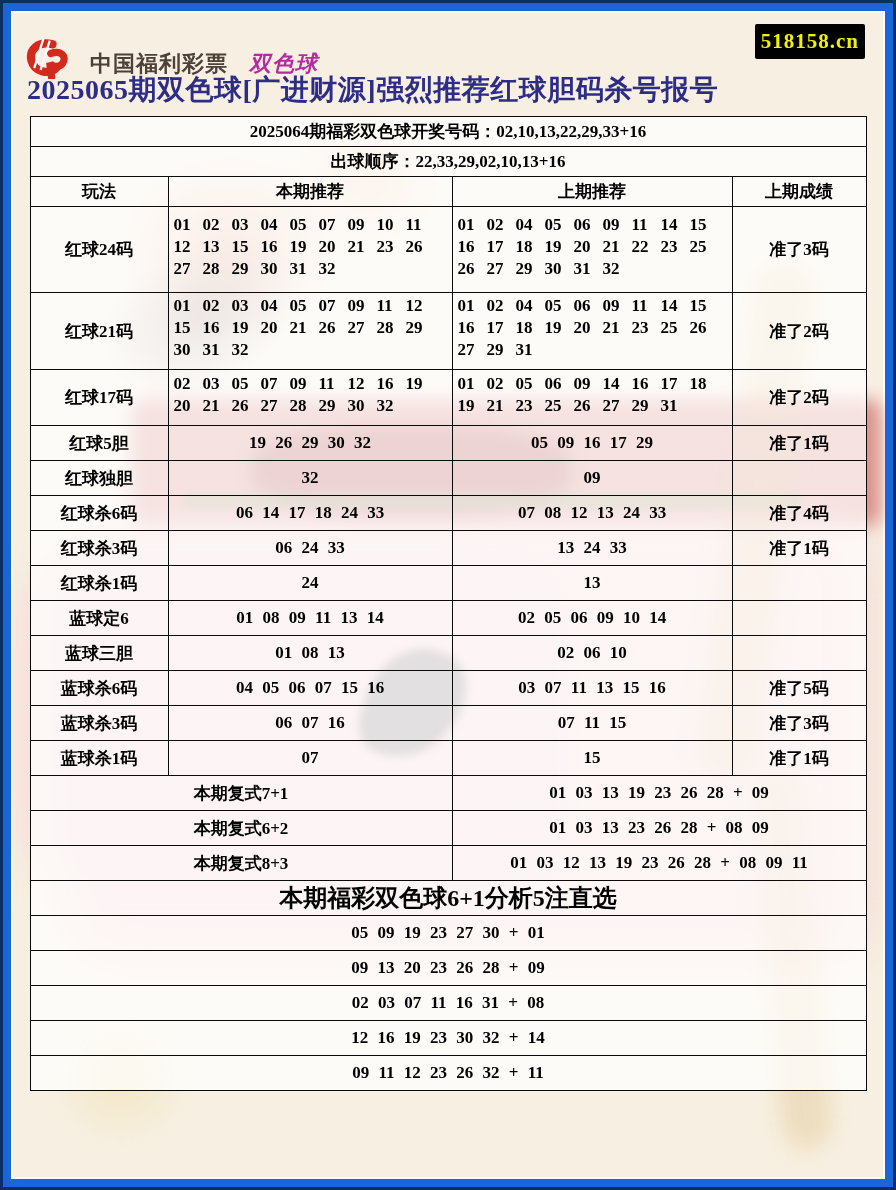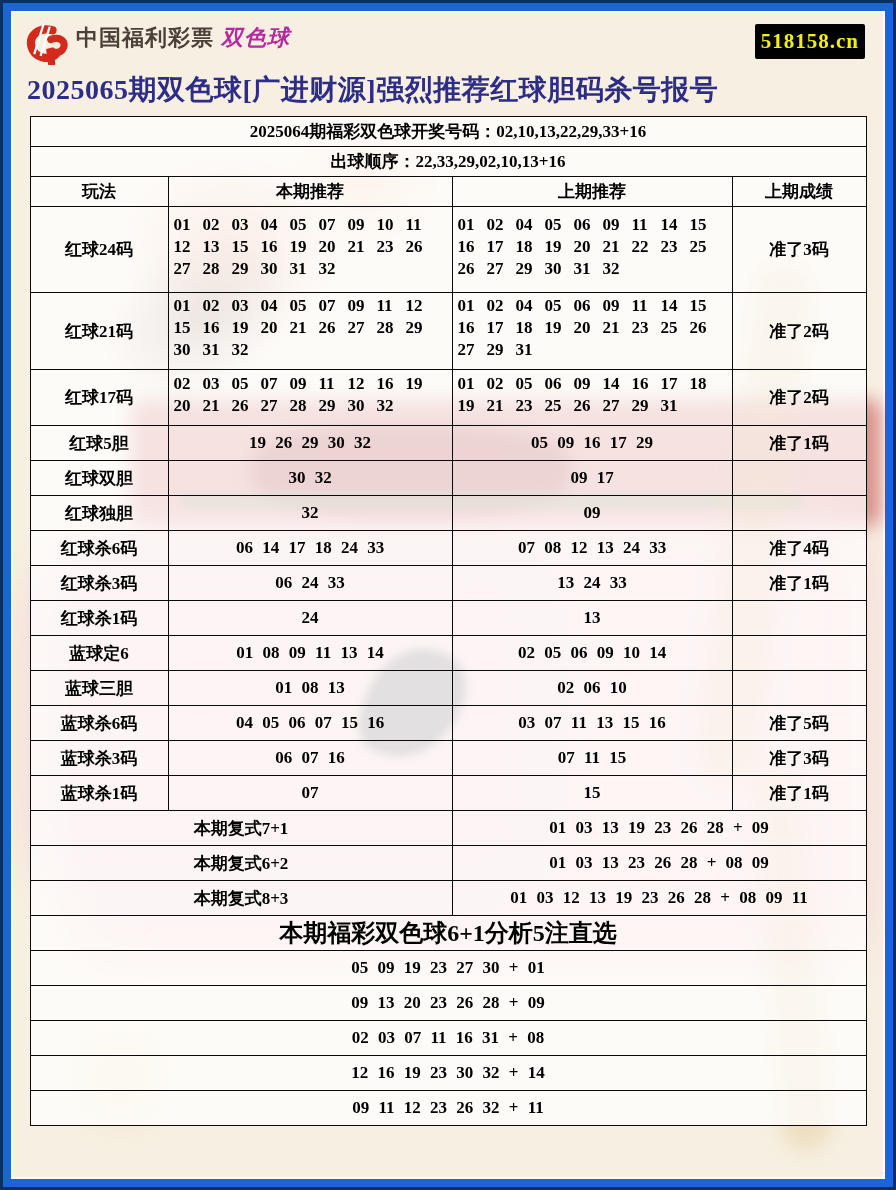--- a/index.html
+++ b/index.html
@@ -28,21 +28,21 @@
   .b-green{left:170px;top:482px;width:620px;height:16px;background:rgba(118,150,90,.55);filter:blur(3px);border-radius:8px}
   .b-pink1{left:50px;top:505px;width:810px;height:450px;background:rgba(243,195,205,.5);border-radius:60px;filter:blur(22px)}
   .b-pink2{left:0;top:555px;width:520px;height:310px;background:rgba(246,206,216,.4);border-radius:60px;filter:blur(20px)}
   .b-bird{left:355px;top:635px;width:95px;height:115px;background:rgba(70,70,76,.55);border-radius:62% 38% 70% 30%;transform:rotate(18deg);filter:blur(4px)}
   .b-rbranch1{left:715px;top:250px;width:60px;height:520px;background:rgba(210,170,100,.32);transform:rotate(7deg);border-radius:40px;filter:blur(11px)}
   .b-rbranch2{left:755px;top:750px;width:52px;height:390px;background:rgba(215,180,110,.3);transform:rotate(-5deg);border-radius:40px;filter:blur(11px)}
   .b-yellow{left:15px;top:970px;width:190px;height:190px;background:radial-gradient(closest-side,rgba(235,215,150,.4),rgba(235,215,150,0) 75%)}
   
   .content{position:relative;z-index:1;padding:6px 14px 0}
   .topbar{display:flex;justify-content:space-between;align-items:flex-start;height:52px}
-  .logo{display:flex;align-items:flex-start;gap:7px;margin-top:6px}
+  .logo{display:flex;align-items:flex-end;gap:21px;margin-top:20px}
   .logo svg{width:44px;height:42px}
   .logo-text{font-family:"Liberation Sans","DejaVu Sans",sans-serif;font-size:22px;font-weight:bold;color:#4c4038;letter-spacing:1px}
   .logo-brand{font-family:"Liberation Sans","DejaVu Sans",sans-serif;font-size:22px;font-weight:bold;font-style:italic;color:var(--brand-pink);letter-spacing:1px}
   .badge{margin:7px 6px 0 0;background:var(--badge-bg);color:var(--badge-text);font-size:21px;font-weight:bold;padding:5px 6px;letter-spacing:1px;border-radius:2px}
   .title{font-size:28px;font-weight:bold;color:var(--title-color);white-space:nowrap;letter-spacing:.5px;margin:2px 0 7px 2px}
   
   table{width:836px;margin:0 auto;border-collapse:collapse;table-layout:fixed;color:#000}
   td,th{border:1px solid var(--table-line);background:var(--cell-bg);text-align:center;vertical-align:middle;font-size:17px;font-weight:bold;padding:1px 3px;word-spacing:5px;overflow:hidden}
   tbody tr{height:35px}
   tbody tr:nth-child(1),tbody tr:nth-child(2),tbody tr:nth-child(3){height:30px}
@@ -133,26 +133,20 @@
               <td class="wrap"><span class="num">01</span><span class="num">02</span><span class="num">05</span><span class="num">06</span><span class="num">09</span><span class="num">14</span><span class="num">16</span><span class="num">17</span><span class="num">18</span><span class="num">19</span><span class="num">21</span><span class="num">23</span><span class="num">25</span><span class="num">26</span><span class="num">27</span><span class="num">29</span><span class="num">31</span></td>
               <td>准了2码</td>
             </tr>
             <tr>
               <td>红球5胆</td>
               <td>19 26 29 30 32</td>
               <td>05 09 16 17 29</td>
               <td>准了1码</td>
             </tr>
             <tr>
-              <td>红球双胆</td>
-              <td>30 32</td>
-              <td>09 17</td>
-              <td></td>
-            </tr>
-            <tr>
               <td>红球独胆</td>
               <td>32</td>
               <td>09</td>
               <td></td>
             </tr>
             <tr>
               <td>红球杀6码</td>
               <td>06 14 17 18 24 33</td>
               <td>07 08 12 13 24 33</td>
               <td>准了4码</td>

